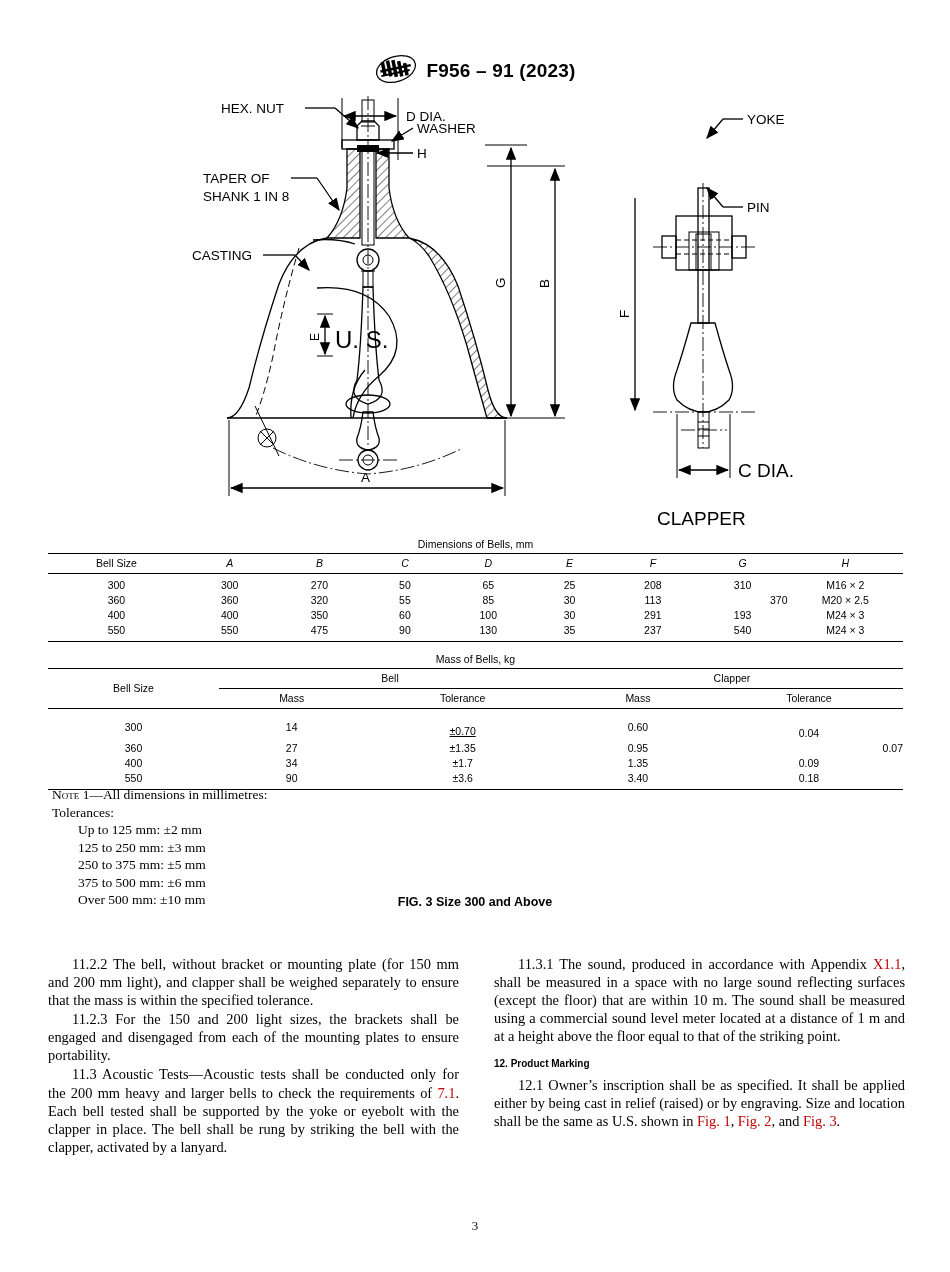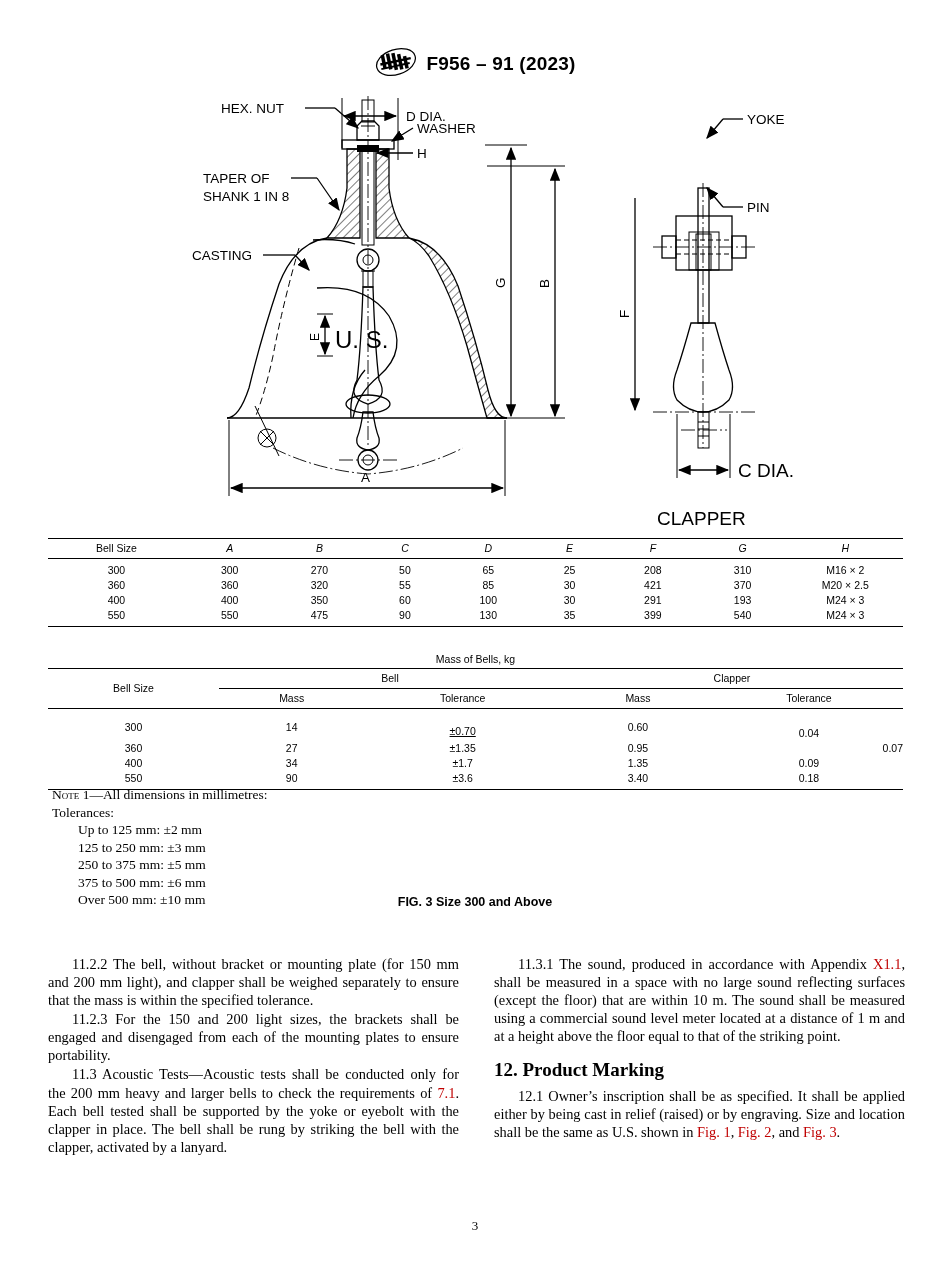--- a/index.html
+++ b/index.html
@@ -8,21 +8,21 @@
     background:#ffffff;
     font-family:"Liberation Serif", serif;
     color:#000;
     position:relative;
     overflow:hidden;
   }
   .page { position:relative; width:950px; height:1272px; }
 
   
   .header {
-    position:absolute; top:47px; left:0; width:950px;
+    position:absolute; top:54px; left:0; width:950px;
     display:flex; align-items:center; justify-content:center; gap:10px;
   }
   .astm-logo { width:42px; height:30px; }
   .doc-designation {
     font-family:"Liberation Sans", sans-serif;
     font-weight:bold; font-size:19px; letter-spacing:0.2px;
   }
 
   
   .figure-area { position:absolute; top:88px; left:17px; width:950px; height:450px; }
@@ -69,23 +69,23 @@
     display:flex; gap:35px;
   }
   .col { width:411px; font-size:14.4px; line-height:1.255; }
   p.para {
     margin:0 0 0 0; text-align:justify; text-indent:24px;
     -webkit-hyphens:none; hyphens:none;
   }
   p.para + p.para { margin-top:1px; }
   p.spaced { margin-top:11px; }
   .sec-head {
-    font-weight:bold; font-size:19px;
+    font-weight:bold; font-size:10px;
     margin:13px 0 5px 0; text-indent:0;
-    font-family:Liberation Serif, serif;
+    font-family:Liberation Sans, sans-serif;
   }
   .ital { }
   .xref { color:#c00000; }
 
   
   .page-number {
     position:absolute; top:1218px; left:0; width:950px;
     text-align:center; font-size:13px;
   }
 
@@ -261,20 +261,21 @@
       <line class="ln-thin" x1="660" y1="326" x2="660" y2="390"></line>
       <line class="ln-thin" x1="713" y1="326" x2="713" y2="390"></line>
       <line class="ln" x1="662" y1="382" x2="711" y2="382" marker-start="url(#arrStart)" marker-end="url(#arrEnd)"></line>
       <text class="dt-cap" x="721" y="389">C DIA.</text>
 
       <text class="dt-cap" x="640" y="437">CLAPPER</text>
     </svg>
   </div>
 
   <div class="table-block" id="table-dimensions">
+    <div class="tbl-caption">Dimensions of Bells, mm</div>
     <table>
       <thead>
         <tr class="rule-top">
           <th class="hdr-cell" style="width:16%">Bell Size</th>
           <th class="hdr-cell hdr-ital" style="width:10.5%">A</th>
           <th class="hdr-cell hdr-ital" style="width:10.5%">B</th>
           <th class="hdr-cell hdr-ital" style="width:9.5%">C</th>
           <th class="hdr-cell hdr-ital" style="width:10%">D</th>
           <th class="hdr-cell hdr-ital" style="width:9%">E</th>
           <th class="hdr-cell hdr-ital" style="width:10.5%">F</th>
@@ -294,43 +295,43 @@
             <td class="body-cell" style="padding-top: 5px; width: 10.5%;">310</td>
             <td class="body-cell" style="padding-top: 5px; width: 13.5%;">M16 × 2</td>
           </tr>
           <tr>
             <td class="body-cell" style="width: 16%;">360</td>
             <td class="body-cell" style="width: 10.5%;">360</td>
             <td class="body-cell" style="width: 10.5%;">320</td>
             <td class="body-cell" style="width: 9.5%;">55</td>
             <td class="body-cell" style="width: 10%;">85</td>
             <td class="body-cell" style="width: 9%;">30</td>
-            <td class="body-cell" style="width: 10.5%;">421</td>
-            <td class="body-cell" style="width: 10.5%;">370</td>
+            <td class="body-cell" style="width: 10.5%;">113</td>
+            <td class="body-cell" style="width: 10.5%; text-align: right;">370</td>
             <td class="body-cell" style="width: 13.5%;">M20 × 2.5</td>
           </tr>
           <tr>
             <td class="body-cell" style="width: 16%;">400</td>
             <td class="body-cell" style="width: 10.5%;">400</td>
             <td class="body-cell" style="width: 10.5%;">350</td>
             <td class="body-cell" style="width: 9.5%;">60</td>
             <td class="body-cell" style="width: 10%;">100</td>
             <td class="body-cell" style="width: 9%;">30</td>
             <td class="body-cell" style="width: 10.5%;">291</td>
             <td class="body-cell" style="width: 10.5%;">193</td>
             <td class="body-cell" style="width: 13.5%;">M24 × 3</td>
           </tr>
           <tr class="rule-bot">
             <td class="body-cell" style="padding-bottom: 5px; width: 16%;">550</td>
             <td class="body-cell" style="padding-bottom: 5px; width: 10.5%;">550</td>
             <td class="body-cell" style="padding-bottom: 5px; width: 10.5%;">475</td>
             <td class="body-cell" style="padding-bottom: 5px; width: 9.5%;">90</td>
             <td class="body-cell" style="padding-bottom: 5px; width: 10%;">130</td>
             <td class="body-cell" style="padding-bottom: 5px; width: 9%;">35</td>
-            <td class="body-cell" style="padding-bottom: 5px; width: 10.5%;">399</td>
+            <td class="body-cell" style="padding-bottom: 5px; width: 10.5%;">237</td>
             <td class="body-cell" style="padding-bottom: 5px; width: 10.5%;">540</td>
             <td class="body-cell" style="padding-bottom: 5px; width: 13.5%;">M24 × 3</td>
           </tr>
         </tbody>
     </table>
   </div>
 
   <div class="table-block" id="table-mass">
     <div class="tbl-caption">Mass of Bells, kg</div>
     <table>

